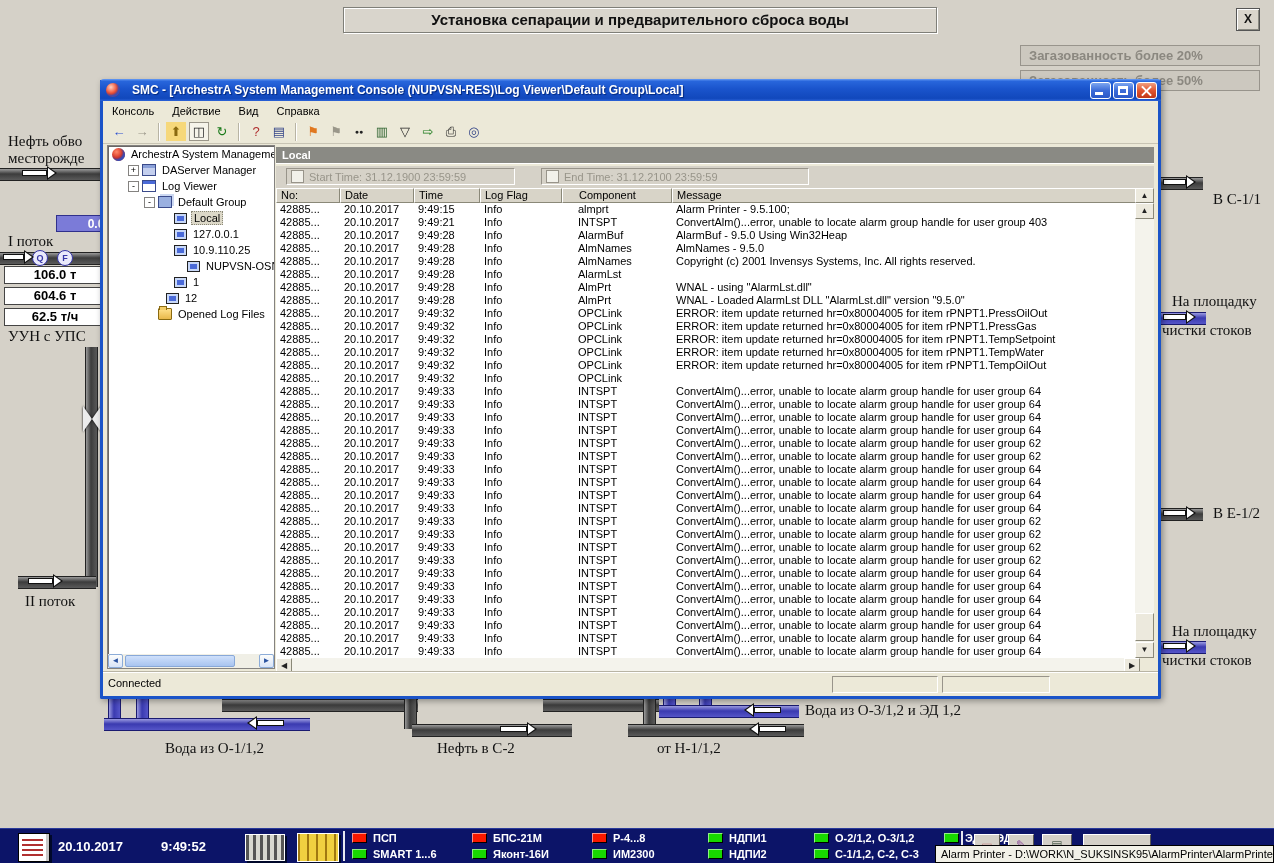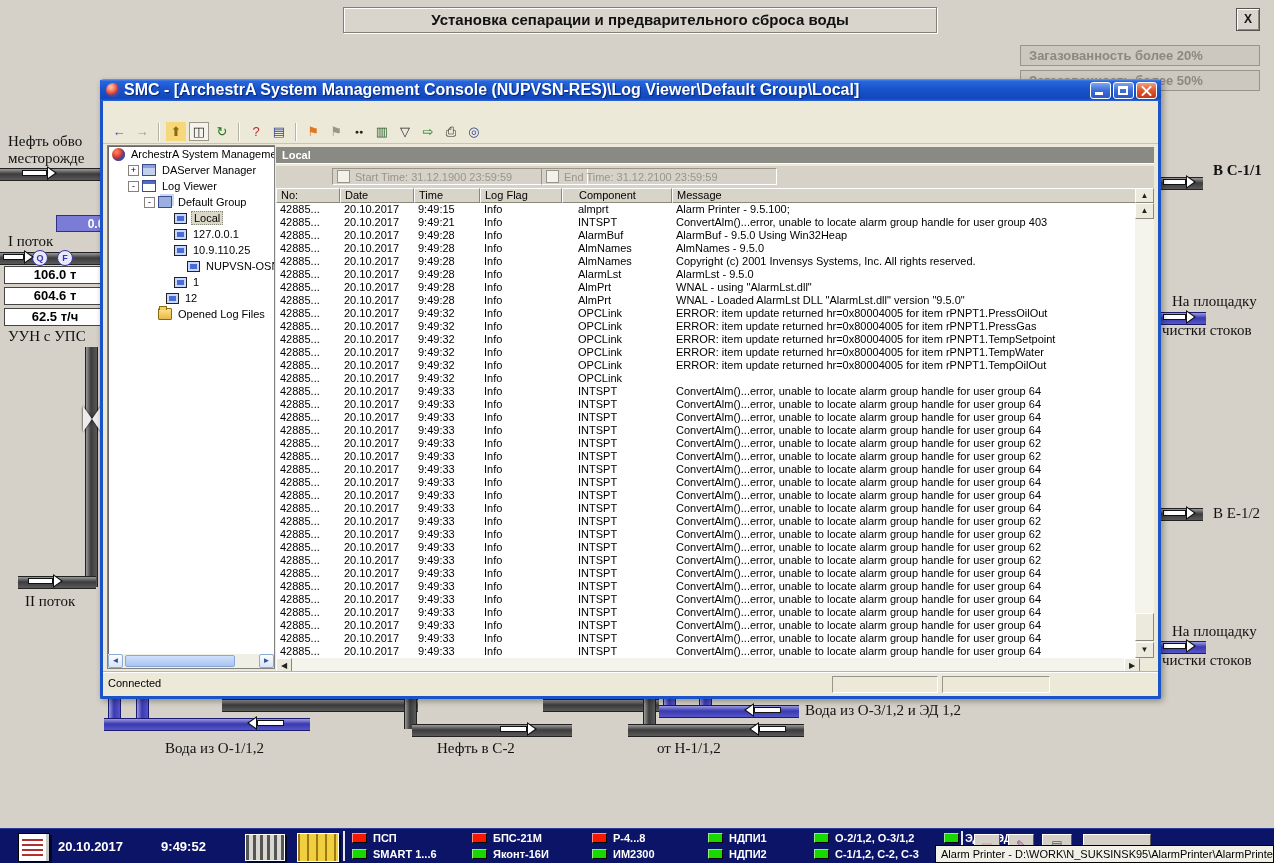--- a/index.html
+++ b/index.html
@@ -38,22 +38,22 @@
       color:#fff;font-weight:bold;font-size:12px;text-align:right;line-height:17px;padding-right:4px;box-sizing:border-box;}
   .valve{position:absolute;left:83px;top:406px;width:18px;height:26px;z-index:3;}
   .valve span{position:absolute;width:0;height:0;}
   .valve .t1{left:0;top:0;border-top:13px solid transparent;border-bottom:13px solid transparent;border-left:9px solid #ececec;filter:drop-shadow(0 0 1px #000);}
   .valve .t2{right:0;top:0;border-top:13px solid transparent;border-bottom:13px solid transparent;border-right:9px solid #ececec;filter:drop-shadow(0 0 1px #000);}
   
   .smc-win{left:100px;top:80px;width:1061px;height:619px;z-index:10;background:#ece9d8;
       border:3px solid #1b54c8;border-top:none;border-radius:0 0 2px 2px;box-sizing:border-box;box-shadow:2px 2px 6px rgba(0,0,0,.35);}
   .win-title{position:absolute;left:-3px;right:-3px;top:-1px;height:22px;border-radius:4px 4px 0 0;
       background:linear-gradient(180deg,#6a9ef5 0%,#2866dc 10%,#1a54cc 45%,#1148bc 88%,#2a62d8 100%);
-      display:flex;align-items:center;padding:0 4px;color:#fff;font-weight:bold;font-size:16px;
-      text-shadow:1px 1px 1px #00267a;white-space:nowrap;}
+      display:flex;align-items:center;padding:0 4px;color:#fff;font-weight:bold;font-size:12px;
+      text-shadow:1px 1px 1px #00267a;white-space:nowrap;gap:8px;}
   .app-ico{width:14px;height:14px;border-radius:50%;margin:0 4px 0 2px;flex:none;
       background:radial-gradient(circle at 35% 30%,#ffd0c0,#f05030 45%,#a01818 80%,#601010);box-shadow:inset -2px -2px 2px #3050c0;}
   .win-btns{margin-left:auto;display:flex;gap:2px;}
   .wbtn{width:21px;height:17px;border-radius:3px;border:1px solid #fff;box-sizing:border-box;position:relative;
       background:linear-gradient(180deg,#7da6f0,#3c6cd8 50%,#2a58c8);}
   .wbtn.close{background:linear-gradient(180deg,#f0a080,#e05530 50%,#c03818);}
   .wbtn .g-min{position:absolute;left:4px;bottom:3px;width:8px;height:3px;background:#fff;}
   .wbtn .g-max{position:absolute;left:4px;top:3px;width:10px;height:9px;border:2px solid #fff;border-top-width:3px;box-sizing:border-box;}
   .wbtn .g-x1,.wbtn .g-x2{position:absolute;left:3px;top:7px;width:13px;height:2px;background:#fff;}
   .wbtn .g-x1{transform:rotate(45deg);} .wbtn .g-x2{transform:rotate(-45deg);}
@@ -173,21 +173,21 @@
     <span class="h2"></span>
   </div>
 <div class="abs scada-label" style="left:25px;top:593px;">II поток</div>
 
 <div class="pipe-h" style="left:1160px;top:177px;width:43px;"></div>
 <div class="parrow r" style="left:1163px;top:176px;width:32px;">
     <span class="tail"></span>
     <span class="h1"></span>
     <span class="h2"></span>
   </div>
-<div class="abs scada-label" style="left:1213px;top:162px;font-weight:bold;">В С-1/1</div>
+<div class="abs scada-label" style="left:1213px;top:191px;">В С-1/1</div>
 <div class="abs scada-label" style="left:1172px;top:293px;">На площадку</div>
 <div class="bpipe-h" style="left:1160px;top:312px;width:46px;"></div>
 <div class="parrow r" style="left:1163px;top:311px;width:32px;">
     <span class="tail"></span>
     <span class="h1"></span>
     <span class="h2"></span>
   </div>
 <div class="abs scada-label" style="left:1162px;top:322px;">чистки стоков</div>
 <div class="pipe-h" style="left:1160px;top:508px;width:43px;"></div>
 <div class="parrow r" style="left:1163px;top:507px;width:32px;">
@@ -255,20 +255,26 @@
         </span>
       <span class="wbtn">
           <span class="g-max"></span>
         </span>
       <span class="wbtn close">
           <span class="g-x1"></span>
           <span class="g-x2"></span>
         </span>
     </span>
   </div>
+  <div class="menu-bar">
+      <span class="menu-item">Консоль</span>
+      <span class="menu-item">Действие</span>
+      <span class="menu-item">Вид</span>
+      <span class="menu-item">Справка</span>
+    </div>
   <div class="toolbar">
       <span class="tbtn" style="color: rgb(42, 79, 208);">←</span>
       <span class="tbtn" style="color: rgb(154, 151, 138);">→</span>
       <span class="tsep"></span>
       <span class="tbtn" style="color: rgb(138, 106, 16); background: rgb(246, 216, 122);">⬆</span>
       <span class="tbtn pressed" style="color: rgb(34, 34, 34);">◫</span>
       <span class="tbtn" style="color: rgb(26, 122, 26);">↻</span>
       <span class="tsep"></span>
       <span class="tbtn" style="color: rgb(176, 48, 48);">?</span>
       <span class="tbtn" style="color: rgb(51, 68, 136);">▤</span>
@@ -343,25 +349,25 @@
     <div class="xp-hscroll" style="left:0;right:0;bottom:0;">
       <span class="xp-btn">◄</span>
       <span class="xp-thumb" style="width:110px;margin-left:2px;"></span>
       <span class="xp-btn" style="margin-left:auto;">►</span>
     </div>
   </div>
 
   <div class="local-bar">Local</div>
 
   <div class="filter-bar">
-    <div class="filter-box" style="left:10px;width:256px;margin-left:46px;">
+    <div class="filter-box" style="left:10px;width:229px;">
       <span class="fcheck"></span>
       <span>Start Time: 31.12.1900  23:59:59</span>
     </div>
-    <div class="filter-box" style="left:265px;width:236px;">
+    <div class="filter-box" style="left:265px;width:268px;">
       <span class="fcheck"></span>
       <span>End Time: 31.12.2100  23:59:59</span>
     </div>
   </div>
 
   <div class="hdr-row">
       <span class="hcell w0">No:</span>
       <span class="hcell w1">Date</span>
       <span class="hcell w2">Time</span>
       <span class="hcell w3">Log Flag</span>
@@ -408,21 +414,20 @@
         <span class="lcell w3">Info</span>
         <span class="lcell w4">AlmNames</span>
         <span class="lcell w5">Copyright (c) 2001 Invensys Systems, Inc. All rights reserved.</span>
       </div>
       <div class="lrow">
         <span class="lcell w0">42885...</span>
         <span class="lcell w1">20.10.2017</span>
         <span class="lcell w2">9:49:28</span>
         <span class="lcell w3">Info</span>
         <span class="lcell w4">AlarmLst</span>
-        <span class="lcell w5">AlarmLst - 9.5.0</span>
       </div>
       <div class="lrow">
         <span class="lcell w0">42885...</span>
         <span class="lcell w1">20.10.2017</span>
         <span class="lcell w2">9:49:28</span>
         <span class="lcell w3">Info</span>
         <span class="lcell w4">AlmPrt</span>
         <span class="lcell w5">WNAL - using "AlarmLst.dll"</span>
       </div>
       <div class="lrow">

